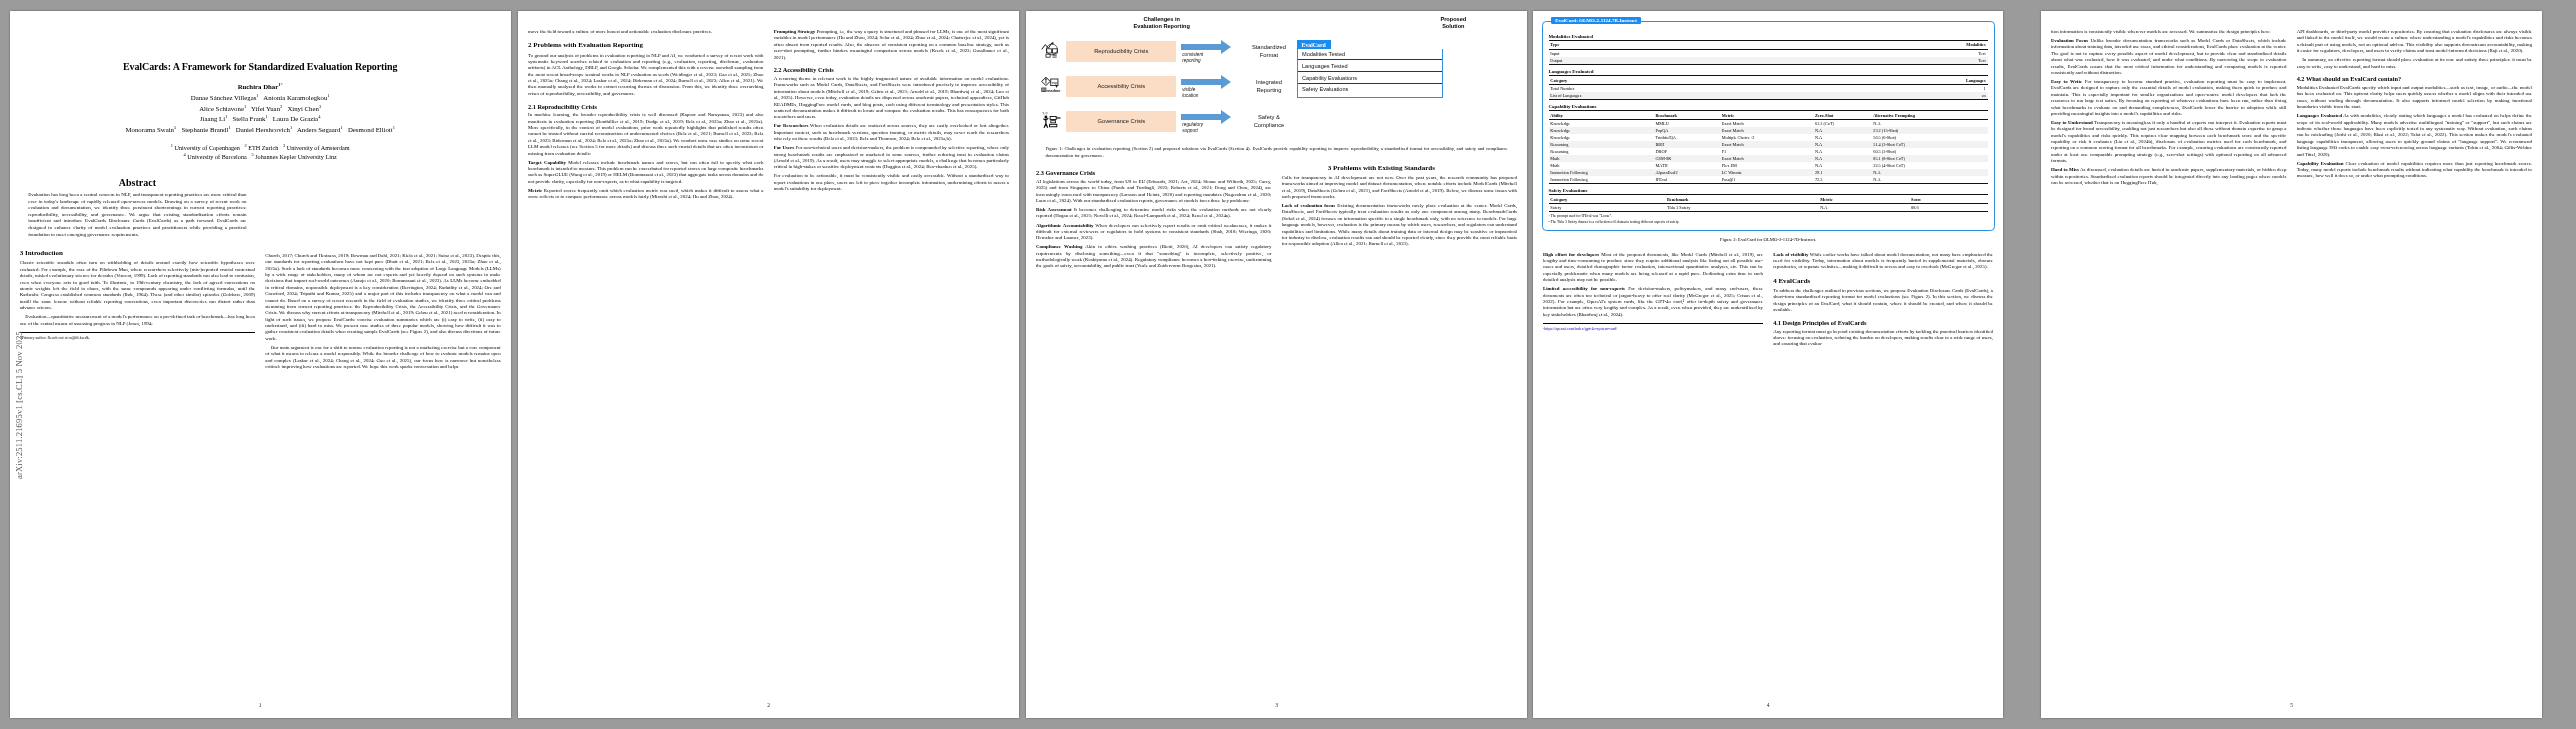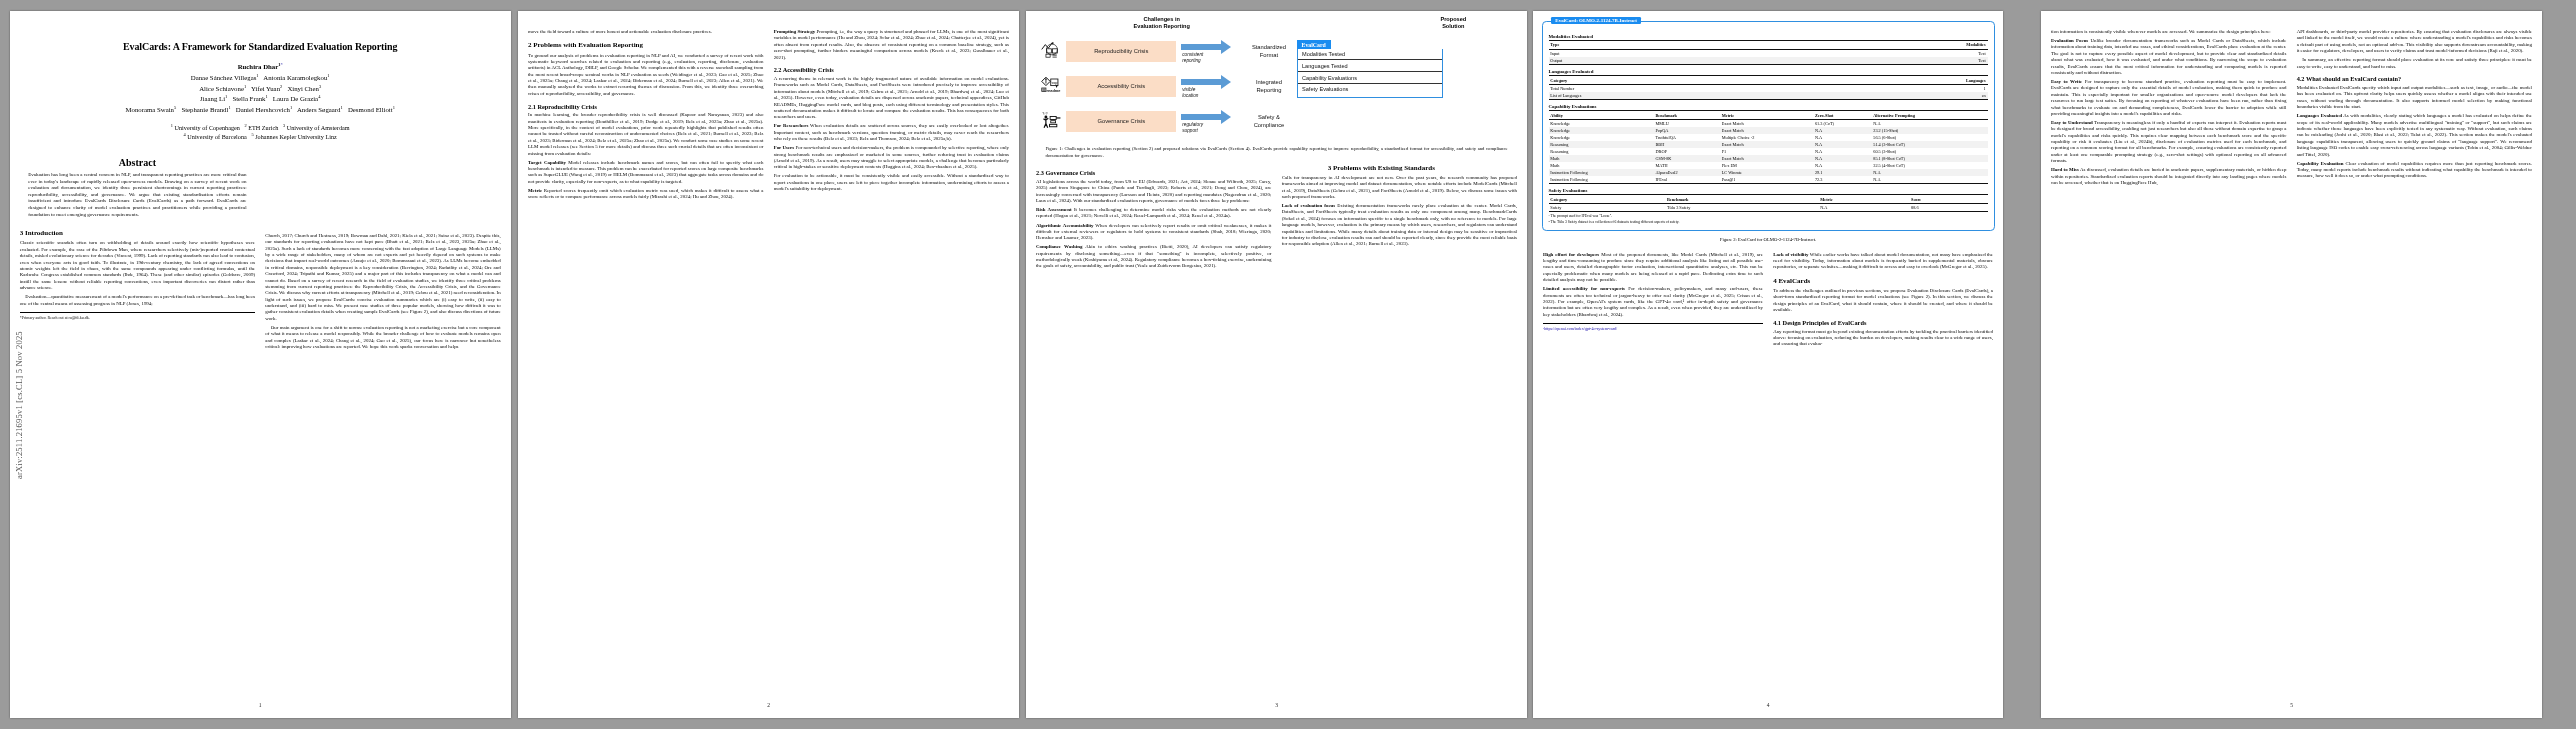--- a/index.html
+++ b/index.html
@@ -29,21 +29,21 @@
     width:286px; height:13.4px;
     transform-origin: left top;
     transform: rotate(-90deg) translate(-286px, 4.9px);
     font-family:"Liberation Serif", serif;
     font-size:8.5px; color:#555; letter-spacing:0.2px;
     white-space:nowrap;
   }
 
   .ttl {
     text-align:center; font-weight:bold; font-size:10px;
-    line-height:1.25; margin:30px 24px 0 24px; letter-spacing:-0.1px;
+    line-height:1.25; margin:50px 24px 0 24px; letter-spacing:-0.1px;
   }
   .authors { text-align:center; margin:8px 11px 0 11px; font-size:6.8px; line-height:1.55; }
   .authors .lead { font-weight:bold; display:block; margin-bottom:0.6px; }
   .authors .row { display:block; }
   .authors sup { font-size:4.5px; }
   .star { color:#5b5bbd; }
   .affil { text-align:center; margin:6.7px 9.7px 0 9.7px; font-size:6.2px; line-height:1.5; }
   .affil sup { font-size:4.4px; }
 
   .cols {

